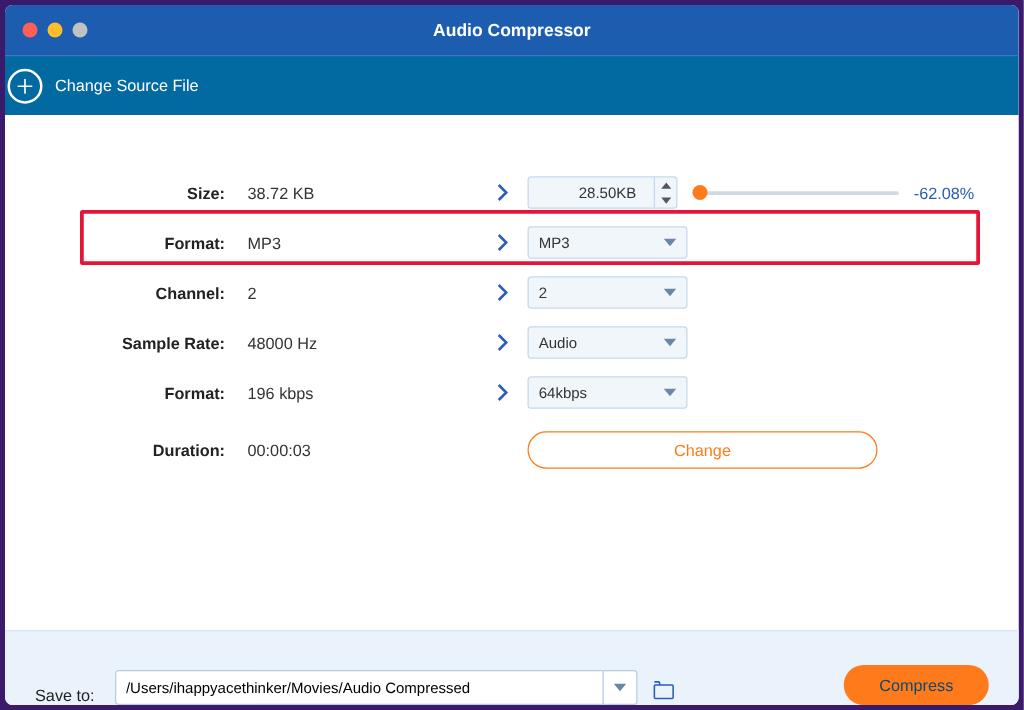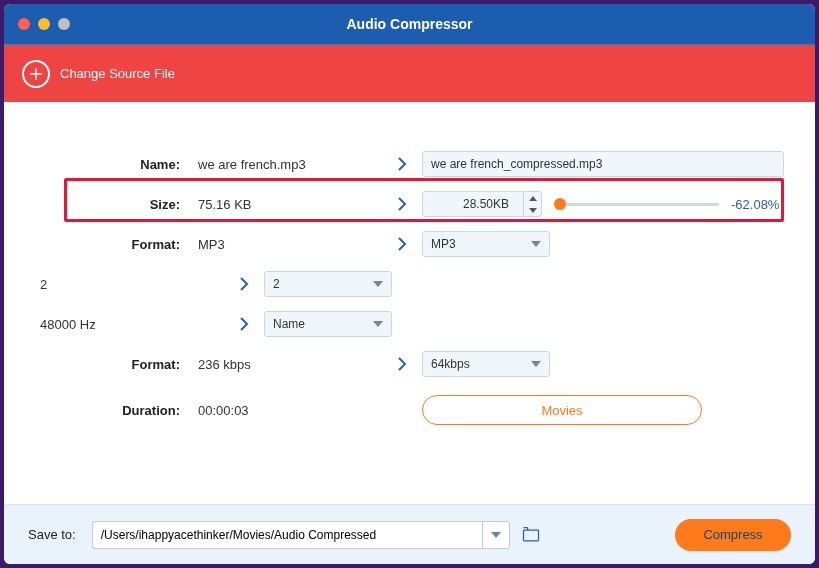--- a/index.html
+++ b/index.html
@@ -22,25 +22,25 @@
     height: 40px;
     display: flex; align-items: center;
     position: relative;
     color: #fff;
   }
   .traffic { display: flex; gap: 8px; padding-left: 14px; }
   .dot { width: 12px; height: 12px; border-radius: 50%; }
   .dot.red { background: #ff5f57; } .dot.yellow { background: #febc2e; } .dot.green { background: #c1c1c1; }
   .title { position: absolute; left: 0; right: 0; text-align: center; font-size: 14px; font-weight: 600; }
   .subheader {
-    background: #ef4444;
+    background: #0369a1;
     border-top: 1px solid #3e78c2;
-    height: 58px;
+    height: 48px;
     display: flex; align-items: center;
-    padding-left: 18px;
+    padding-left: 2px;
     color: #fff;
   }
   .plus-circle {
     width: 28px; height: 28px; border: 2px solid #fff; border-radius: 50%;
     display: flex; align-items: center; justify-content: center;
     margin-right: 10px; font-size: 20px; line-height: 1;
   }
   .content {
     flex: 1;
     padding: 42px 28px 0 28px;
@@ -129,21 +129,21 @@
     color: #ff7a1a;
     font-size: 13px; font-weight: 500;
     display: flex; align-items: center; justify-content: center;
     cursor: pointer;
   }
   .footer {
     height: 60px;
     background: #eaf2fb;
     border-top: 1px solid #d9e5f3;
     display: flex;
-    align-items: center;
+    align-items: flex-end;
     padding: 0 24px;
   }
   .saveto-label { font-size: 13px; color: #222; margin-right: 16px; }
   .path-wrap {
     display: flex; align-items: stretch;
     height: 28px;
   }
   .path-input {
     width: 390px; height: 28px;
     border: 1px solid #b9cce0;
@@ -193,36 +193,24 @@
           <path d="M12 4v16M4 12h16" stroke="#fff" stroke-width="2" fill="none" stroke-linecap="round"></path>
         </svg>
     </div>
     <span style="font-size:13px;">Change Source File</span>
   </div>
 
   <div class="content">
 
     <div class="highlight-box" style="left:60px; top:76px; width:720px; height:44px;"></div>
 
-    <div class="row">
-      <div class="label">Name:</div>
-      <div class="orig">we are french.mp3</div>
-      <div class="arrow-cell">
-        <svg class="arrow-svg" viewBox="0 0 10 14">
-            <path d="M2 1 L8 7 L2 13" stroke="#2b5db3" stroke-width="2" fill="none"></path>
-          </svg>
-      </div>
-      <div class="dest">
-        <input class="textfield" value="we are french_compressed.mp3" style="">
-      </div>
-    </div>
 
     <div class="row">
       <div class="label">Size:</div>
-      <div class="orig">75.16 KB</div>
+      <div class="orig">38.72 KB</div>
       <div class="arrow-cell">
         <svg class="arrow-svg" viewBox="0 0 10 14">
             <path d="M2 1 L8 7 L2 13" stroke="#2b5db3" stroke-width="2" fill="none"></path>
           </svg>
       </div>
       <div class="dest">
         <div class="stepper">
           <div class="stepper-val">28.50KB</div>
           <div class="stepper-btns">
             <div class="step-btn">
@@ -251,71 +239,73 @@
       </div>
       <div class="dest">
         <div class="select">
           <span>MP3</span>
           <div class="sel-tri"></div>
         </div>
       </div>
     </div>
 
     <div class="row">
+      <div class="label">Channel:</div>
       <div class="orig">2</div>
       <div class="arrow-cell">
         <svg class="arrow-svg" viewBox="0 0 10 14">
             <path d="M2 1 L8 7 L2 13" stroke="#2b5db3" stroke-width="2" fill="none"></path>
           </svg>
       </div>
       <div class="dest">
         <div class="select">
           <span>2</span>
           <div class="sel-tri"></div>
         </div>
       </div>
     </div>
 
     <div class="row">
+      <div class="label">Sample Rate:</div>
       <div class="orig">48000 Hz</div>
       <div class="arrow-cell">
         <svg class="arrow-svg" viewBox="0 0 10 14">
             <path d="M2 1 L8 7 L2 13" stroke="#2b5db3" stroke-width="2" fill="none"></path>
           </svg>
       </div>
       <div class="dest">
         <div class="select">
-          <span>Name</span>
+          <span>Audio</span>
           <div class="sel-tri"></div>
         </div>
       </div>
     </div>
 
     <div class="row">
       <div class="label">Format:</div>
-      <div class="orig">236 kbps</div>
+      <div class="orig">196 kbps</div>
       <div class="arrow-cell">
         <svg class="arrow-svg" viewBox="0 0 10 14">
             <path d="M2 1 L8 7 L2 13" stroke="#2b5db3" stroke-width="2" fill="none"></path>
           </svg>
       </div>
       <div class="dest">
         <div class="select">
           <span>64kbps</span>
           <div class="sel-tri"></div>
         </div>
       </div>
     </div>
 
     <div class="row" style="margin-top:6px;">
       <div class="label">Duration:</div>
       <div class="orig">00:00:03</div>
       <div class="arrow-cell"></div>
       <div class="dest">
-        <div class="preview-btn">Movies</div>
+        <div class="preview-btn">Change</div>
       </div>
     </div>
 
   </div>
 
   <div class="footer">
     <span class="saveto-label">Save to:</span>
     <div class="path-wrap">
       <input class="path-input" value="/Users/ihappyacethinker/Movies/Audio Compressed" style="">
       <div class="path-ddl">

